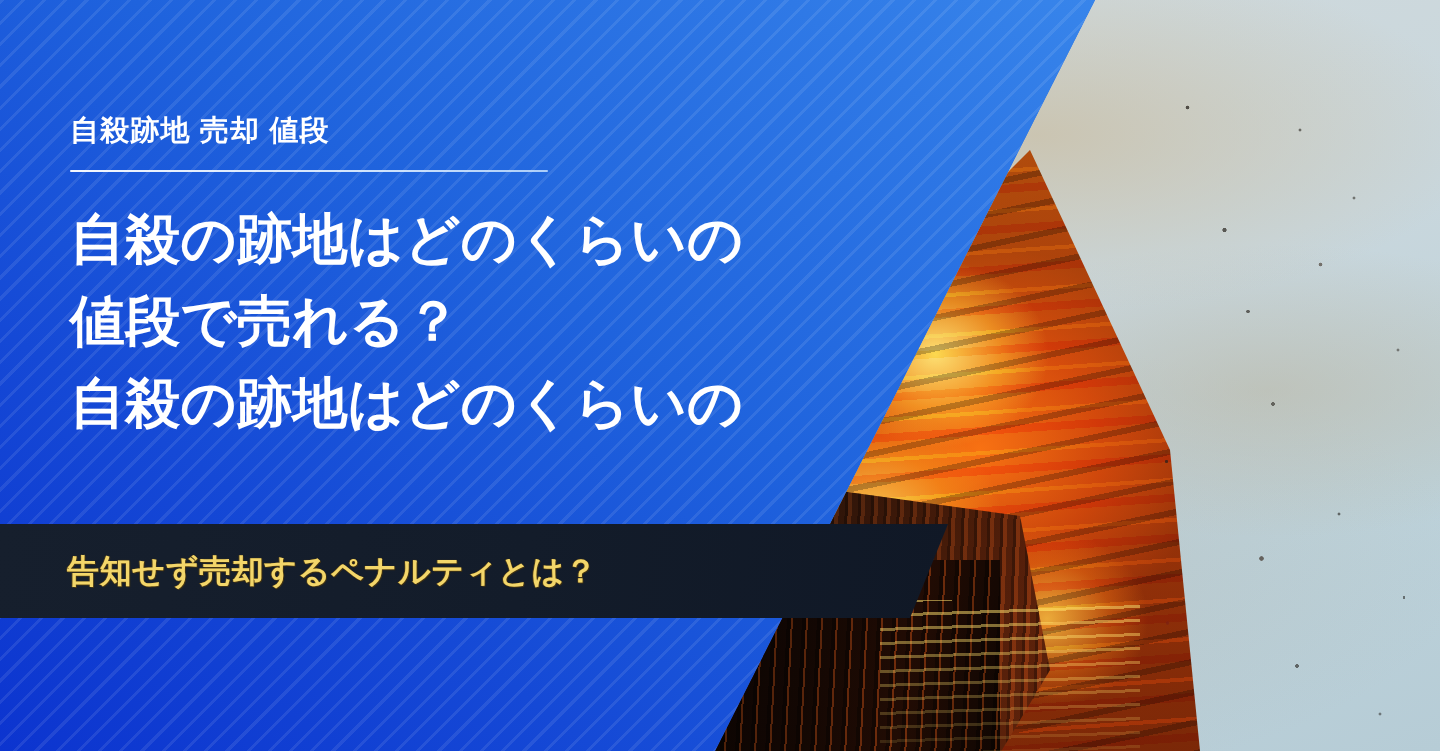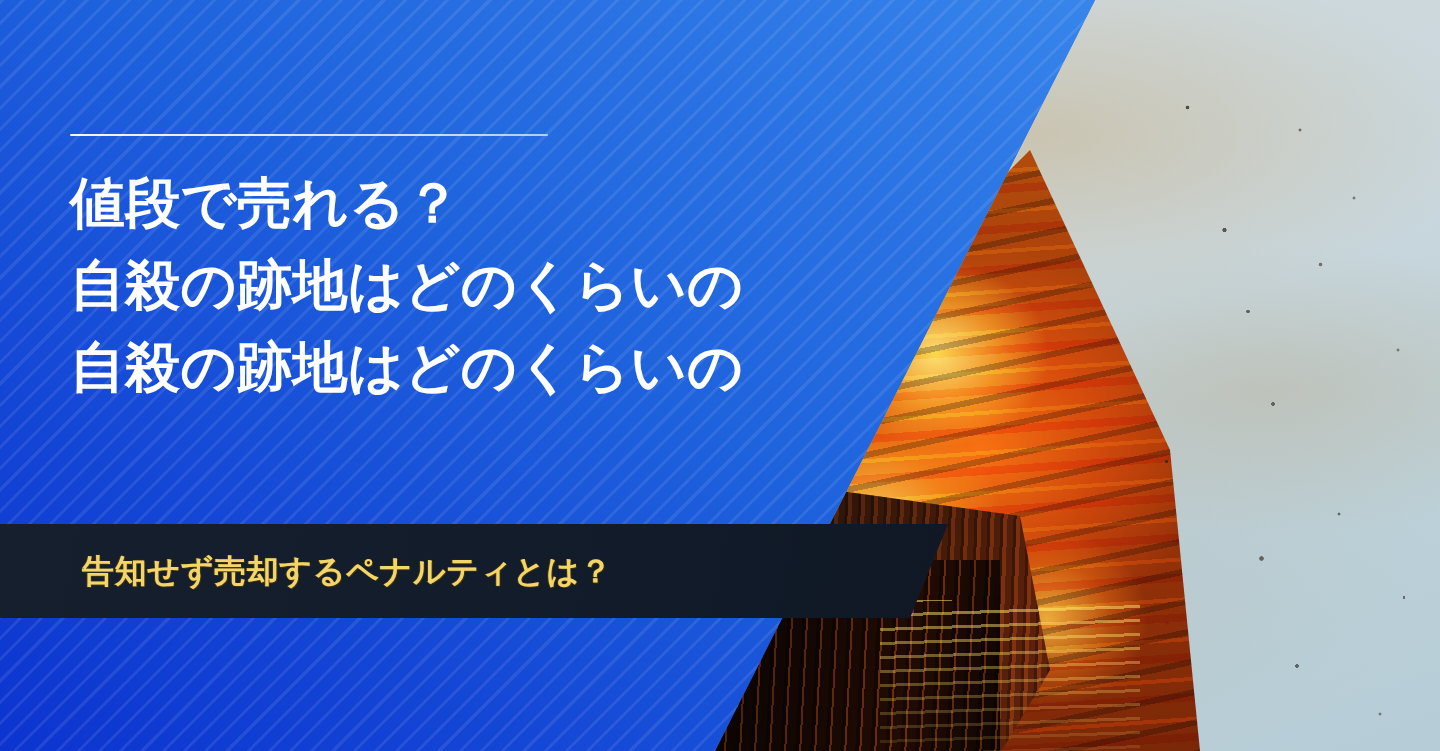--- a/index.html
+++ b/index.html
@@ -221,21 +221,21 @@
     top: 524px;
     width: 948px;
     height: 94px;
     background: linear-gradient(100deg, #161f2d 0%, #131c2a 55%, #101826 100%);
     -webkit-clip-path: polygon(0 0, 948px 0, 910px 94px, 0 94px);
     clip-path: polygon(0 0, 948px 0, 910px 94px, 0 94px);
     display: flex;
     align-items: center;
   }
   .ribbon-text {
-    margin: 15px;
+    margin: 0;
     padding-left: 67px;
     color: #f3d66a;
     font-size: 32px;
     font-weight: 700;
     letter-spacing: 0.02em;
     line-height: 1.2;
     white-space: nowrap;
     text-shadow:
       0 0 1px rgba(120,85,10,0.9),
       1px 1px 0 rgba(90,62,8,0.55),
@@ -263,25 +263,26 @@
     <div class="embers"></div>
     <div class="specks"></div>
     <div class="specks2"></div>
   </div>
 
   <div class="panel">
     <div class="panel-stripes"></div>
   </div>
 
   <div class="content">
+    <p class="eyebrow">自殺跡地 売却 値段</p>
     <div class="rule"></div>
     <h1 class="headline">
+      <span class="hl-line">自殺の跡地はどのくらいの</span>
       <span class="hl-line">値段で売れる？</span>
       <span class="hl-line">自殺の跡地はどのくらいの</span>
-      <span class="hl-line">自殺の跡地はどのくらいの</span>
     </h1>
   </div>
 
   <div class="ribbon">
     <p class="ribbon-text">告知せず売却するペナルティとは？</p>
   </div>
 
 </div>
 
 </body></html>

